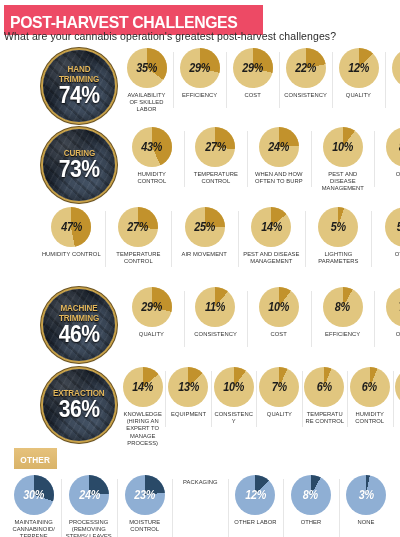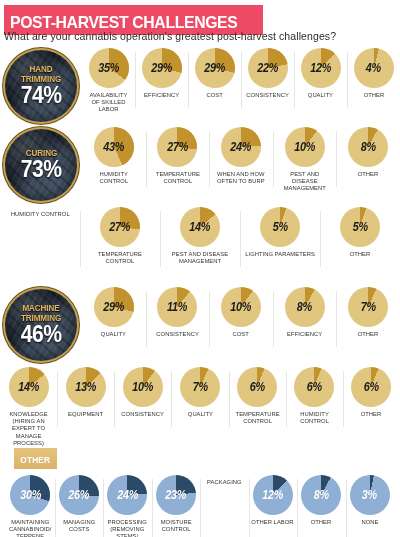--- a/index.html
+++ b/index.html
@@ -38,21 +38,21 @@
   .subtitle {
     position: absolute;
     left: 4px; top: 30px;
     font-size: 10.5px;
     color: #2b2b2b;
     letter-spacing: 0.1px;
     white-space: nowrap;
   }
 
   
-  .rows { position: absolute; left: 0; top: 46px; width: 400px; }
+  .rows { position: absolute; left: 0; top: 46px; width: 400px; padding-left: 38px; }
   .row {
     position: relative;
     width: 400px;
     display: flex;
     align-items: flex-start;
   }
 
   
   .badge-wrap {
     position: relative;
@@ -325,28 +325,39 @@
               <div class="slice" style="background: conic-gradient(rgb(194, 146, 44) 0deg, rgb(194, 146, 44) 28.8deg, rgba(0, 0, 0, 0) 28.8deg, rgba(0, 0, 0, 0) 360deg);"></div>
               <div class="pct">8%</div>
             </div>
             <div class="item-label">OTHER</div>
           </div>
         </div>
       </div>
       <div class="row" style="height: 80px;">
         <div class="items">
           <div class="item">
+            <div class="pie gold">
+              <div class="slice" style="background: conic-gradient(rgb(194, 146, 44) 0deg, rgb(194, 146, 44) 169.2deg, rgba(0, 0, 0, 0) 169.2deg, rgba(0, 0, 0, 0) 360deg);"></div>
+              <div class="pct">47%</div>
+            </div>
             <div class="item-label">HUMIDITY CONTROL</div>
           </div>
           <div class="item">
             <div class="pie gold">
               <div class="slice" style="background: conic-gradient(rgb(194, 146, 44) 0deg, rgb(194, 146, 44) 97.2deg, rgba(0, 0, 0, 0) 97.2deg, rgba(0, 0, 0, 0) 360deg);"></div>
               <div class="pct">27%</div>
             </div>
             <div class="item-label">TEMPERATURE CONTROL</div>
+          </div>
+          <div class="item">
+            <div class="pie gold">
+              <div class="slice" style="background: conic-gradient(rgb(194, 146, 44) 0deg, rgb(194, 146, 44) 90deg, rgba(0, 0, 0, 0) 90deg, rgba(0, 0, 0, 0) 360deg);"></div>
+              <div class="pct">25%</div>
+            </div>
+            <div class="item-label">AIR MOVEMENT</div>
           </div>
           <div class="item">
             <div class="pie gold">
               <div class="slice" style="background: conic-gradient(rgb(194, 146, 44) 0deg, rgb(194, 146, 44) 50.4deg, rgba(0, 0, 0, 0) 50.4deg, rgba(0, 0, 0, 0) 360deg);"></div>
               <div class="pct">14%</div>
             </div>
             <div class="item-label">PEST AND DISEASE MANAGEMENT</div>
           </div>
           <div class="item">
             <div class="pie gold">
@@ -403,20 +414,26 @@
           <div class="item">
             <div class="pie gold">
               <div class="slice" style="background: conic-gradient(rgb(194, 146, 44) 0deg, rgb(194, 146, 44) 25.2deg, rgba(0, 0, 0, 0) 25.2deg, rgba(0, 0, 0, 0) 360deg);"></div>
               <div class="pct">7%</div>
             </div>
             <div class="item-label">OTHER</div>
           </div>
         </div>
       </div>
       <div class="row" style="height: 82px;">
+        <div class="badge-wrap">
+          <div class="badge">
+            <div class="badge-name">EXTRACTION</div>
+            <div class="badge-pct">36%</div>
+          </div>
+        </div>
         <div class="items">
           <div class="item">
             <div class="pie gold">
               <div class="slice" style="background: conic-gradient(rgb(194, 146, 44) 0deg, rgb(194, 146, 44) 50.4deg, rgba(0, 0, 0, 0) 50.4deg, rgba(0, 0, 0, 0) 360deg);"></div>
               <div class="pct">14%</div>
             </div>
             <div class="item-label">KNOWLEDGE (HIRING AN EXPERT TO MANAGE PROCESS)</div>
           </div>
           <div class="item">
             <div class="pie gold">
@@ -471,27 +488,20 @@
     <div class="other-items" id="other-items">
         <div class="item">
           <div class="pie blue">
             <div class="slice" style="background: conic-gradient(rgb(42, 74, 104) 0deg, rgb(42, 74, 104) 108deg, rgba(0, 0, 0, 0) 108deg, rgba(0, 0, 0, 0) 360deg);"></div>
             <div class="pct">30%</div>
           </div>
           <div class="item-label">MAINTAINING CANNABINOID/ TERPENE LEVELS</div>
         </div>
         <div class="item">
           <div class="pie blue">
-            <div class="slice" style="background: conic-gradient(rgb(42, 74, 104) 0deg, rgb(42, 74, 104) 93.6deg, rgba(0, 0, 0, 0) 93.6deg, rgba(0, 0, 0, 0) 360deg);"></div>
-            <div class="pct">26%</div>
-          </div>
-          <div class="item-label">MANAGING COSTS</div>
-        </div>
-        <div class="item">
-          <div class="pie blue">
             <div class="slice" style="background: conic-gradient(rgb(42, 74, 104) 0deg, rgb(42, 74, 104) 86.4deg, rgba(0, 0, 0, 0) 86.4deg, rgba(0, 0, 0, 0) 360deg);"></div>
             <div class="pct">24%</div>
           </div>
           <div class="item-label">PROCESSING (REMOVING STEMS/ LEAVES FROM PLANTS)</div>
         </div>
         <div class="item">
           <div class="pie blue">
             <div class="slice" style="background: conic-gradient(rgb(42, 74, 104) 0deg, rgb(42, 74, 104) 82.8deg, rgba(0, 0, 0, 0) 82.8deg, rgba(0, 0, 0, 0) 360deg);"></div>
             <div class="pct">23%</div>
           </div>

